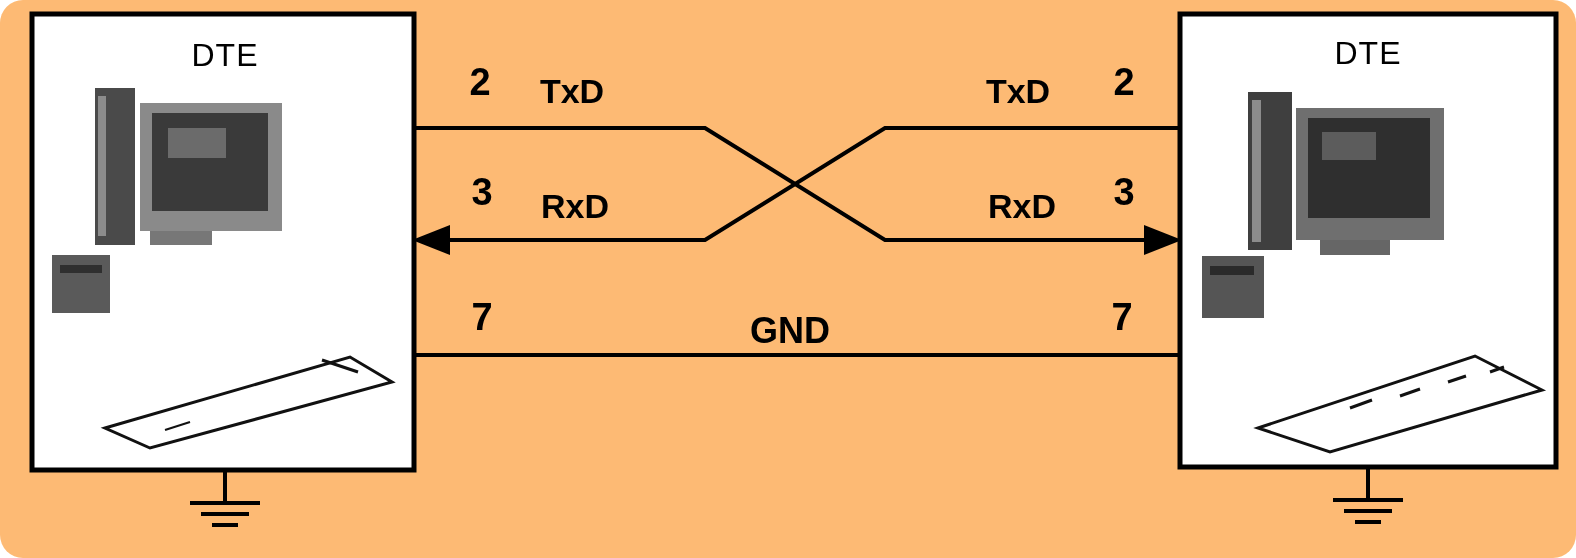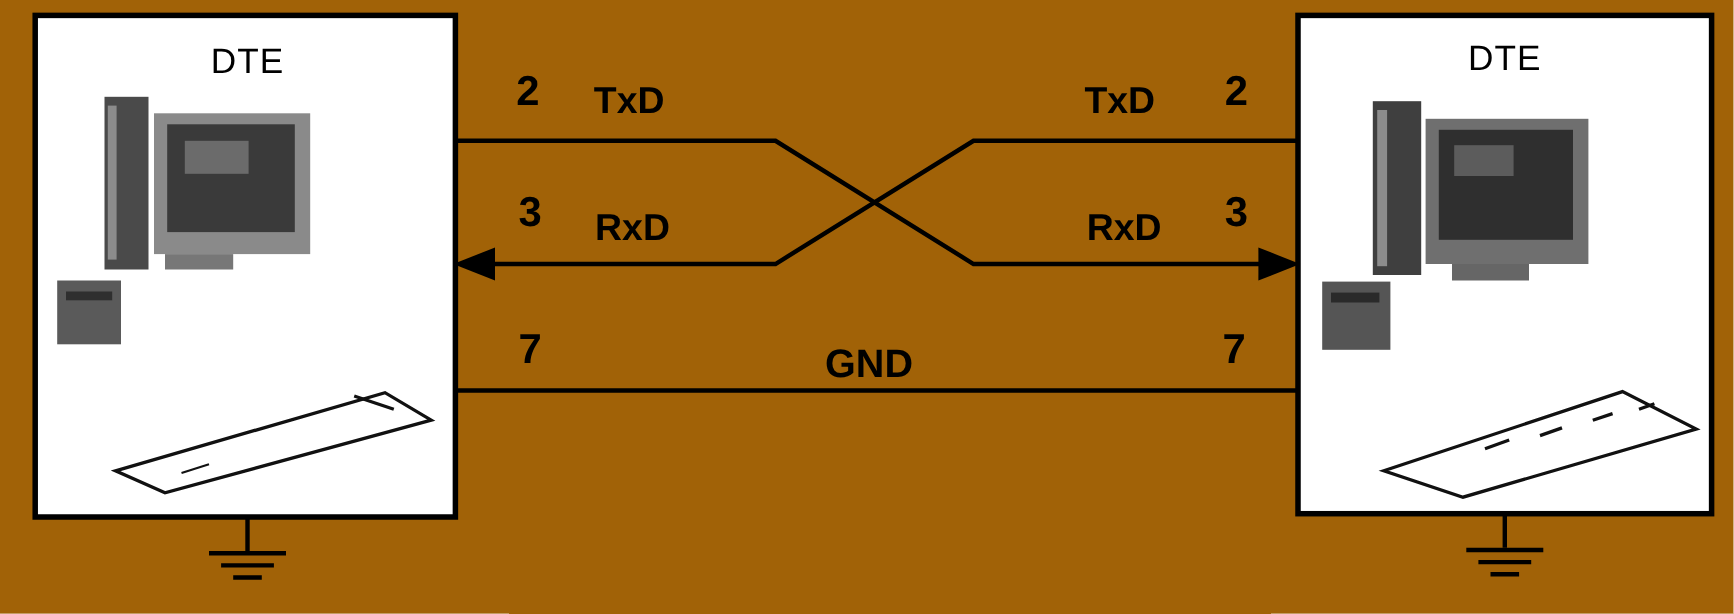--- a/index.html
+++ b/index.html
@@ -4,22 +4,23 @@
 <style>
   html, body {
     margin: 0;
     padding: 0;
     background: #ffffff;
   }
   .stage {
     position: relative;
     width: 1576px;
     height: 558px;
-    background: #a16207;
+    background: #fdba74;
     overflow: hidden;
+    border-radius: 23px;
   }
   svg {
     display: block;
   }
   text {
     font-family: "Liberation Sans", "DejaVu Sans", sans-serif;
     fill: #000000;
   }
   .dte-label {
     font-size: 32px;

